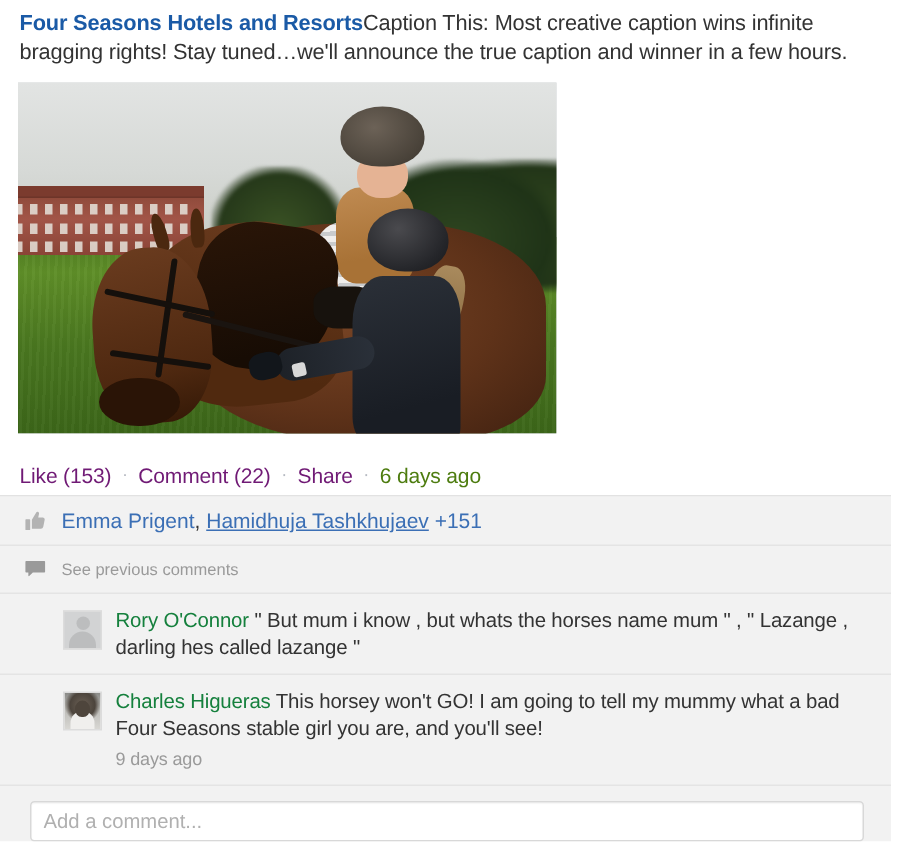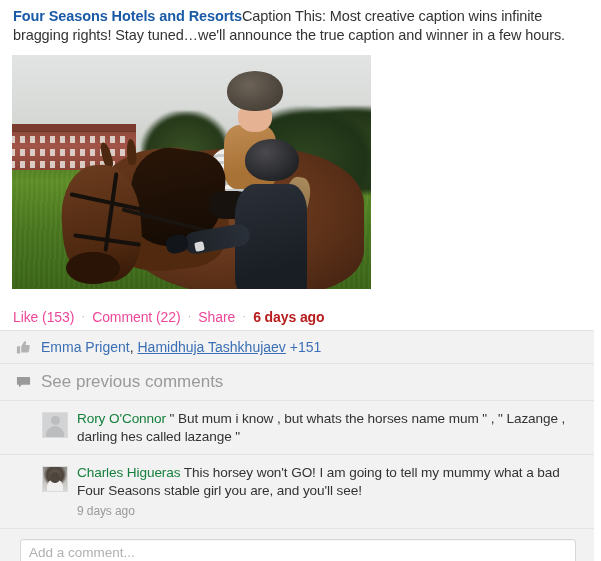--- a/index.html
+++ b/index.html
@@ -243,32 +243,32 @@
   }
 
   
   .actions {
     margin: 20px 0 0 13px;
     font-size: 14px;
     color: #9197a3;
     letter-spacing: -0.1px;
   }
   .actions a {
-    color: #ec4899;
+    color: #701a75;
     text-decoration: none;
     cursor: pointer;
   }
   .sep {
     display: inline-block;
     margin: 0 7px;
     color: #b6bac2;
     font-size: 12px;
     vertical-align: 2px;
   }
-  .ts-inline { color: #b91c1c; font-weight: bold; }
+  .ts-inline { color: #4d7c0f; }
 
   
   .comment-area {
     position: absolute;
     left: 0; right: 0;
     top: 330px;
     bottom: 0;
     background: #f2f2f2;
     border-top: 1px solid #e2e2e2;
   }
@@ -292,21 +292,21 @@
     cursor: pointer;
   }
   .likes-names a.hovered { text-decoration: underline; }
   .likes-names .plus { color: #3b6fb5; }
   .likes-names .comma { color: #333; }
 
   .prev-row {
     display: flex;
     align-items: center;
     padding: 8px 13px 8px 16px;
-    font-size: 17px;
+    font-size: 11px;
     border-bottom: 1px solid #e4e4e4;
     cursor: pointer;
   }
   .bubble-icon {
     width: 15px; height: 15px;
     margin-right: 10px;
     flex: none;
     color: #b0b0b0;
   }
   .prev-row span {

